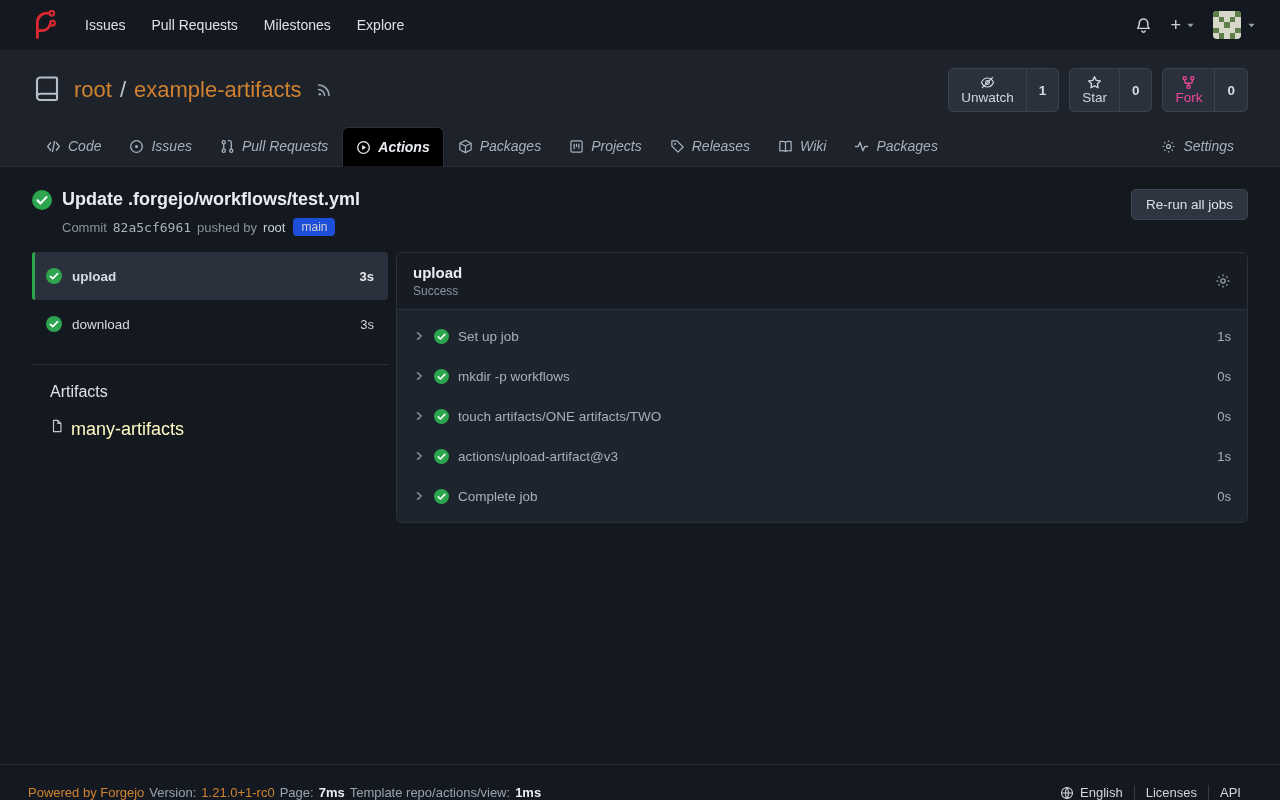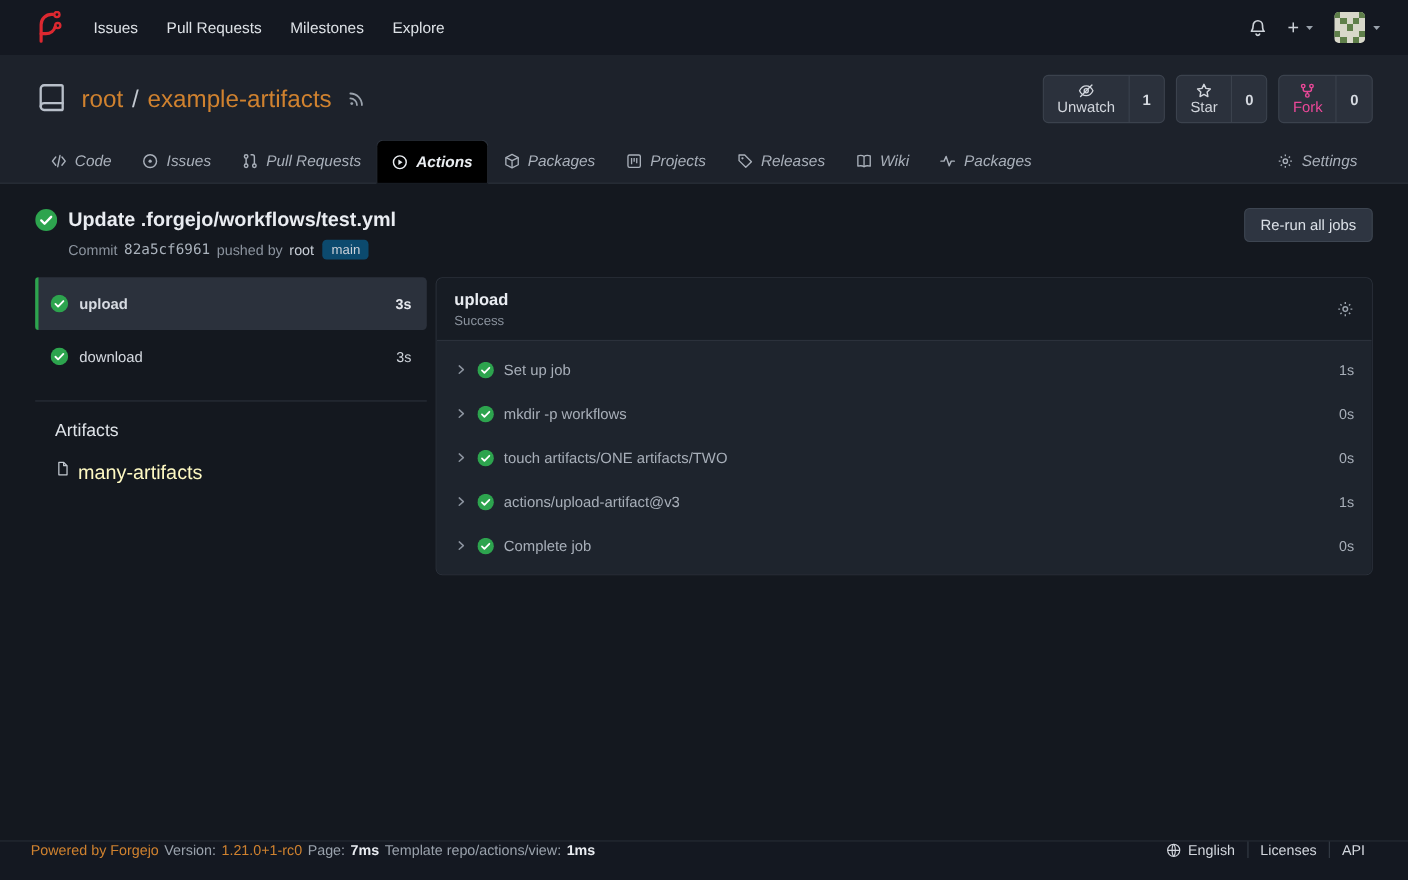--- a/index.html
+++ b/index.html
@@ -60,21 +60,21 @@
   }
   .tab-settings { margin-left:auto; }
 
   
   .run-header { display:flex; align-items:flex-start; padding:22px 32px 8px 32px; flex-shrink:0; }
   .run-title-row { display:flex; align-items:center; gap:10px; }
   .run-title { font-size:18px; font-weight:700; color:#e9ecf1; }
   .commit-line { margin:8px 0 0 30px; color:#8b939e; font-size:13px; display:flex; gap:6px; align-items:center; }
   .sha { font-family:"DejaVu Sans Mono", monospace; color:#aab2bc; }
   .author { color:#c8ced6; }
-  .branch-badge { background:#0c4a6e; color:#ccd1d9; padding:2px 8px; border-radius:4px; font-size:12px; margin-left:2px; }
+  .branch-badge { background:#1d4ed8; color:#ccd1d9; padding:2px 8px; border-radius:4px; font-size:12px; margin-left:2px; }
   .rerun-btn {
     margin-left:auto; background:#2e3541; border:1px solid #3d4551; color:#dbe0e7;
     padding:7px 14px; border-radius:5px; font-size:13.5px; cursor:pointer;
     font-family:"Liberation Sans", sans-serif;
   }
 
   
   .run-body { display:flex; padding:8px 32px 0 32px; gap:8px; flex:1; align-items:flex-start; }
   .jobs-sidebar { width:356px; flex-shrink:0; }
   .job-item {
@@ -103,21 +103,21 @@
   .panel-gear { margin-left:auto; color:#9aa2ac; cursor:pointer; }
   .steps { background:#1e242d; padding:6px 0; }
   .step-row { display:flex; align-items:center; gap:9px; height:40px; padding:0 16px; cursor:pointer; }
   .step-chevron { color:#8b939e; }
   .step-name { color:#a8afb9; font-size:13.5px; }
   .step-duration { margin-left:auto; color:#a8afb9; font-size:13px; }
 
   
   .footer {
     margin-top:auto; height:36px; background:#141821; border-top:1px solid #262c35;
-    display:flex; align-items:flex-start; padding:0 28px; font-size:13px; color:#9aa2ac; flex-shrink:0;
+    display:flex; align-items:flex-end; padding:0 28px; font-size:13px; color:#9aa2ac; flex-shrink:0;
   }
   .footer-left { display:flex; align-items:center; gap:5px; white-space:pre; }
   .footer a.orange { color:#d0822f; }
   .footer .strong { color:#e9ecf1; font-weight:700; }
   .footer-right { margin-left:auto; display:flex; align-items:center; color:#d2d6dd; }
   .footer-right .item { display:flex; align-items:center; gap:6px; padding:0 11px; }
   .footer-right .item + .item { border-left:1px solid #353c46; }
 </style>
 </head>
 <body>

